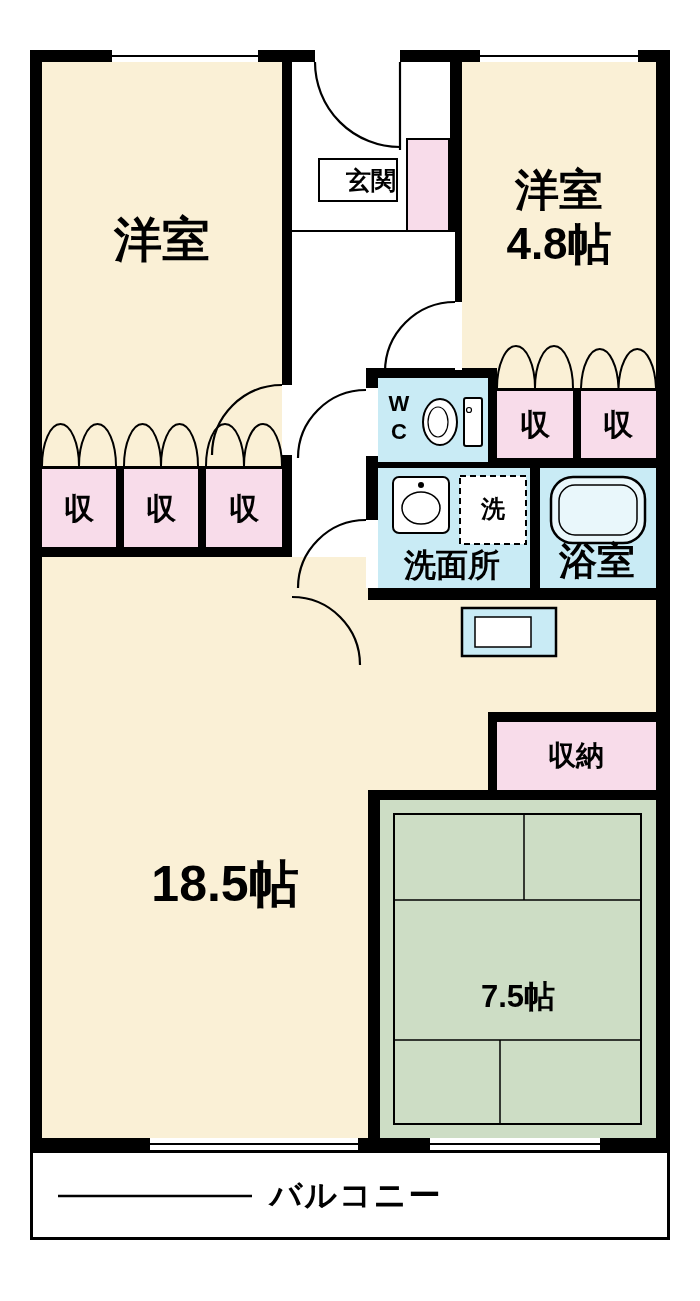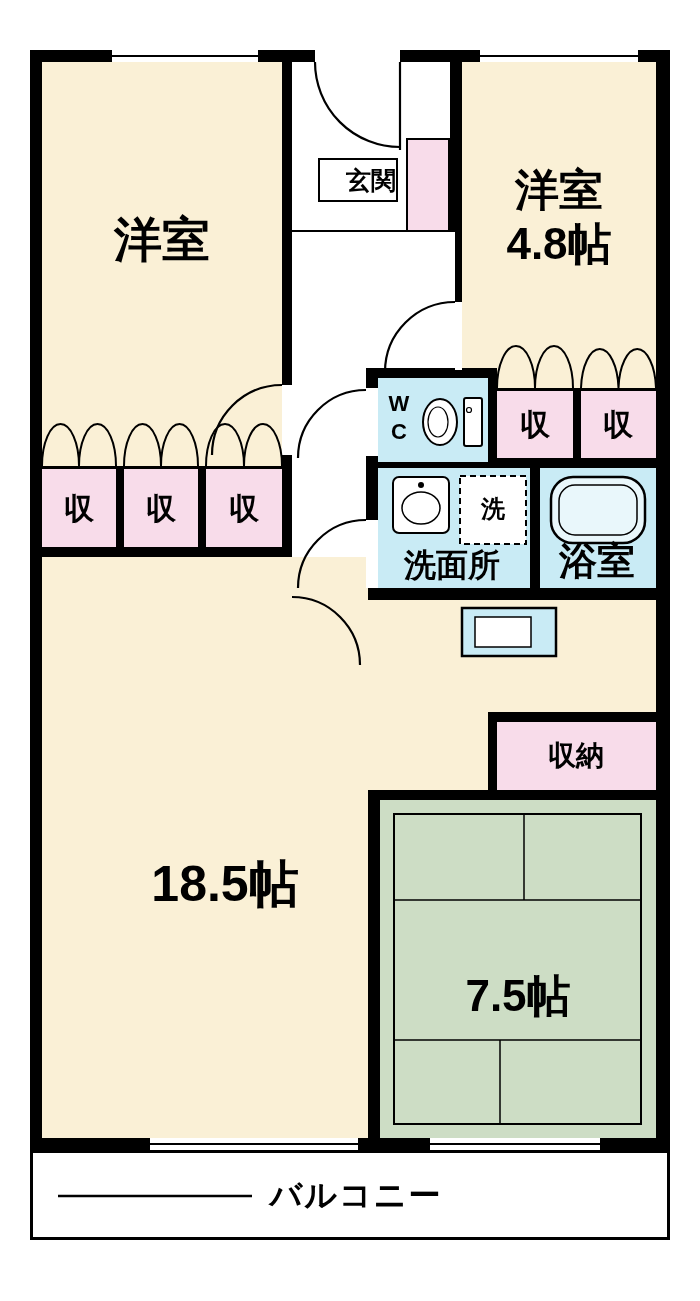--- a/index.html
+++ b/index.html
@@ -152,17 +152,17 @@
   <div class="lbl" style="left:618px;top:425px;font-size:30px;">収</div>
 
   <div class="lbl" style="left:452px;top:565px;font-size:32px;">洗面所</div>
   <div class="lbl" style="left:493px;top:509px;font-size:24px;">洗</div>
   <div class="lbl" style="left:597px;top:561px;font-size:38px;">浴室</div>
 
   <div class="lbl" style="left:205px;top:884px;font-size:50px;margin-left:20px;">18.5帖</div>
 
   <div class="lbl" style="left:576px;top:756px;font-size:28px;">収納</div>
 
-  <div class="lbl" style="left:518px;top:996px;font-size:44px;">7.5帖</div>
+  <div class="lbl" style="left:518px;top:996px;font-size:31px;">7.5帖</div>
 
   <div class="lbl" style="left:356px;top:1195px;font-size:32px;letter-spacing:2px;">バルコニー</div>
 
 </div>
 
 </body></html>

